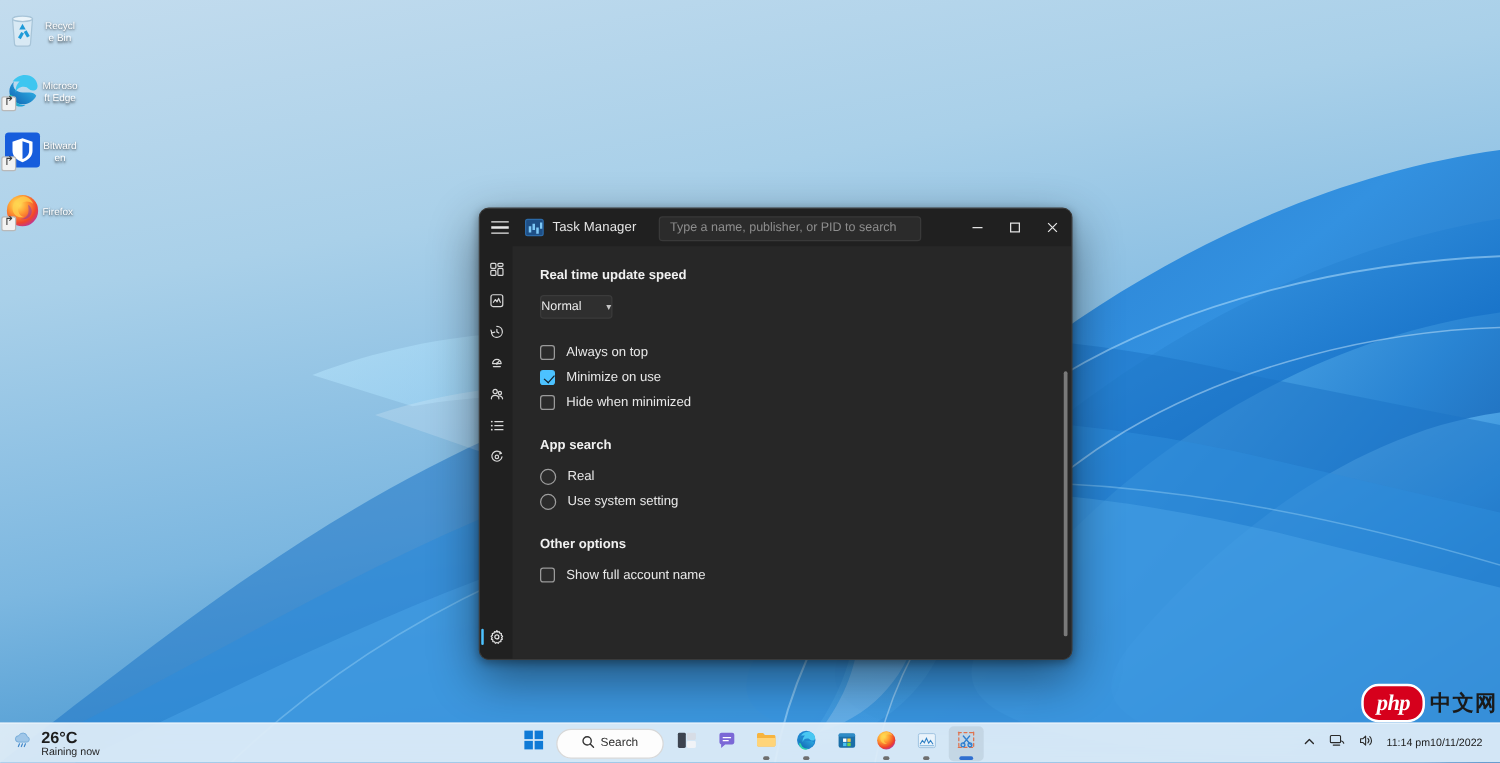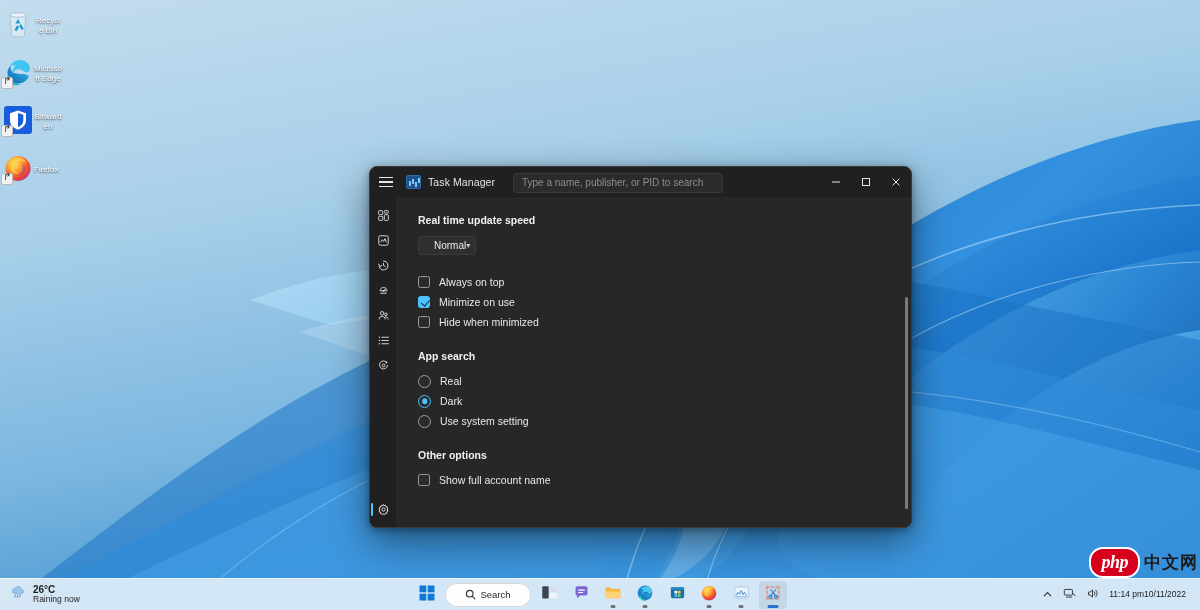--- a/index.html
+++ b/index.html
@@ -47,22 +47,22 @@
   .shortcut-arrow::after {
     content: "↰";
     position: absolute; left: 1px; top: -3px;
     font-size: 10px; color: #3a3a3a;
     transform: scaleX(-1);
   }
 
   
   #taskmgr {
     position: absolute;
-    left: 369px; top: 166px;
-    width: 543px; height: 362px;
+    left: 383px; top: 166px;
+    width: 475px; height: 362px;
     background: #202020;
     border-radius: 8px;
     box-shadow: 0 14px 38px rgba(0,0,0,.46), 0 2px 8px rgba(0,0,0,.34);
     overflow: hidden;
     z-index: 5;
     display: flex; flex-direction: column;
     border: 1px solid #3a3a3a;
   }
 
   
@@ -163,21 +163,21 @@
     margin-top: -5px;
     height: 13px; overflow: hidden;
   }
   .group { margin-bottom: 18px; }
 
   .combo {
     width: 58px; height: 19px;
     background: #2f2f2f; border: 1px solid #3b3b3b;
     border-radius: 3px;
     display: flex; align-items: center;
-    padding: 0 15px;
+    padding: 0 0;
     font-size: 10px; color: #eaeaea;
     cursor: default;
   }
   .combo .cb-caret { margin-left: auto; font-size: 8px; color: #c6c6c6; }
 
   .opt-row {
     display: flex; align-items: center;
     gap: 9px;
     height: 20px;
     margin-bottom: 0;
@@ -232,21 +232,21 @@
     border-top: 1px solid rgba(255,255,255,.5);
     display: flex; align-items: center;
     z-index: 20;
   }
   #tb-weather {
     display: flex; align-items: center; gap: 6px;
     padding: 0 8px 0 10px; height: 30px;
     cursor: default;
   }
   #tb-weather .wx-text { line-height: 1.05; }
-  #tb-weather .wx-temp { font-size: 10px; color: #1d1d1d; font-weight: bold; }
+  #tb-weather .wx-temp { font-size: 13px; color: #1d1d1d; font-weight: bold; }
   #tb-weather .wx-desc { font-size: 8.5px; color: #262626; }
 
   #tb-center {
     position: absolute; left: 50%; transform: translateX(-50%);
     display: flex; align-items: center; gap: 4px;
   }
   .tb-btn {
     width: 28px; height: 28px;
     display: flex; align-items: center; justify-content: center;
     border-radius: 4px; position: relative;
@@ -591,24 +591,20 @@
           </div>
 
           <div class="group">
             <div class="sec-title">App search</div>
 
             <div class="opt-row">
               <span class="radio"></span>
               <span class="opt-label">Real</span>
             </div>
 
-            <div class="opt-row">
-              <span class="radio selected"></span>
-              <span class="opt-label">Dark</span>
-            </div>
 
             <div class="opt-row">
               <span class="radio"></span>
               <span class="opt-label">Use system setting</span>
             </div>
           </div>
 
           <div class="group">
             <div class="sec-title">Other options</div>
 

